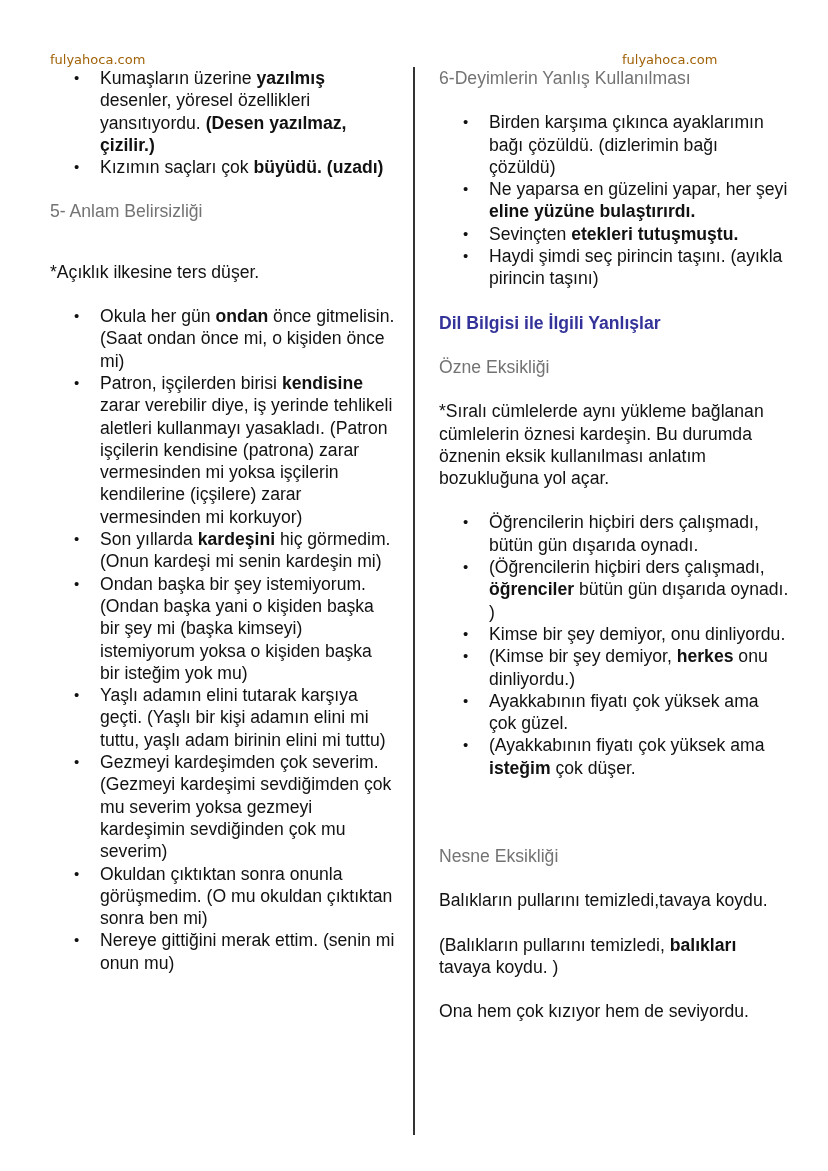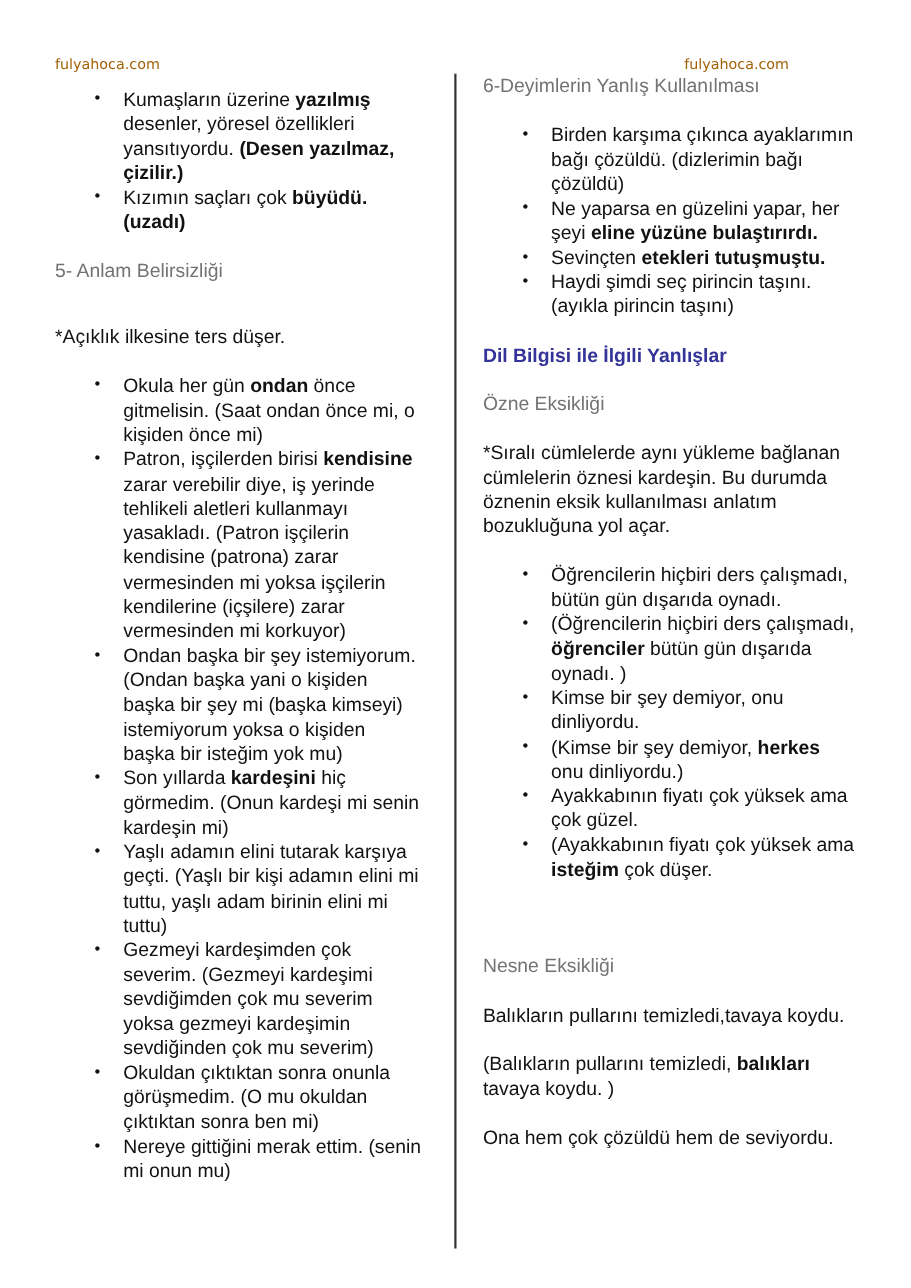--- a/index.html
+++ b/index.html
@@ -5,21 +5,21 @@
   html, body { margin: 0; padding: 0; background: #ffffff; }
   body { width: 828px; height: 1171px; position: relative; overflow: hidden;
          font-family: "Liberation Sans", sans-serif; color: #111111; }
   .site-label { position: absolute; top: 52px; font-family: "DejaVu Sans", sans-serif; font-size: 13px; color: #a16207; }
   .site-left { left: 50px; }
   .site-right { left: 622px; }
   .divider { position: absolute; left: 413px; top: 67px; width: 2px; height: 1068px; background: #333; }
   .col { position: absolute; font-size: 17.6px; line-height: 22.3px; }
   .col-left { left: 50px; top: 67px; width: 345px; }
   .col-right { left: 439px; top: 67px; width: 350px; }
-  ul { margin: 12px; padding: 0 0 0 50px; list-style: none; }
+  ul { margin: 0; padding: 0 0 0 50px; list-style: none; }
   li { position: relative; }
   li::before { content: "•"; position: absolute; left: -26px; top: 0; font-size: 15px; }
   .h-blue { color: #737373; }
   .h-navy { color: #333399; font-weight: bold; }
   p { margin: 0; }
   b { font-weight: bold; }
 </style>
 </head>
 <body>
 
@@ -30,22 +30,22 @@
 <div class="col col-left">
   <ul>
       <li><span>Kumaşların üzerine </span><b>yazılmış</b><span> desenler, yöresel özellikleri yansıtıyordu. </span><b>(Desen yazılmaz, çizilir.)</b></li>
       <li><span>Kızımın saçları çok </span><b>büyüdü. (uzadı)</b></li>
     </ul>
   <p class="h-blue" style="margin-top:22px;">5- Anlam Belirsizliği</p>
   <p style="margin-top:38px;">*Açıklık ilkesine ters düşer.</p>
   <ul style="margin-top:22px;">
       <li><span>Okula her gün </span><b>ondan</b><span> önce gitmelisin. (Saat ondan önce mi, o kişiden önce mi)</span></li>
       <li><span>Patron, işçilerden birisi </span><b>kendisine</b><span> zarar verebilir diye, iş yerinde tehlikeli aletleri kullanmayı yasakladı. (Patron işçilerin kendisine (patrona) zarar vermesinden mi yoksa işçilerin kendilerine (içşilere) zarar vermesinden mi korkuyor)</span></li>
+      <li><span>Son yıllarda </span><b>kardeşini</b><span> hiç görmedim. (Onun kardeşi mi senin kardeşin mi)</span></li>
       <li><span>Ondan başka bir şey istemiyorum. (Ondan başka yani o kişiden başka bir şey mi (başka kimseyi) istemiyorum yoksa o kişiden başka bir isteğim yok mu)</span></li>
-      <li><span>Son yıllarda </span><b>kardeşini</b><span> hiç görmedim. (Onun kardeşi mi senin kardeşin mi)</span></li>
       <li><span>Yaşlı adamın elini tutarak karşıya geçti. (Yaşlı bir kişi adamın elini mi tuttu, yaşlı adam birinin elini mi tuttu)</span></li>
       <li><span>Gezmeyi kardeşimden çok severim. (Gezmeyi kardeşimi sevdiğimden çok mu severim yoksa gezmeyi kardeşimin sevdiğinden çok mu severim)</span></li>
       <li><span>Okuldan çıktıktan sonra onunla görüşmedim. (O mu okuldan çıktıktan sonra ben mi)</span></li>
       <li><span>Nereye gittiğini merak ettim. (senin mi onun mu)</span></li>
     </ul>
 </div>
 
 <div class="col col-right">
   <p class="h-blue">6-Deyimlerin Yanlış Kullanılması</p>
   <ul style="margin-top:22px;">
@@ -62,15 +62,15 @@
       <li><span>(Öğrencilerin hiçbiri ders çalışmadı, </span><b>öğrenciler</b><span> bütün gün dışarıda oynadı. )</span></li>
       <li><span>Kimse bir şey demiyor, onu dinliyordu.</span></li>
       <li><span>(Kimse bir şey demiyor, </span><b>herkes</b><span> onu dinliyordu.)</span></li>
       <li><span>Ayakkabının fiyatı çok yüksek ama çok güzel.</span></li>
       <li><span>(Ayakkabının fiyatı çok yüksek ama </span><b>isteğim</b><span> çok düşer.</span></li>
     </ul>
   <p class="h-blue" style="margin-top:66px;">Nesne Eksikliği</p>
   <div>
       <p style="margin-top: 22px;"><span>Balıkların pullarını temizledi,tavaya koydu.</span></p>
       <p style="margin-top: 22px;"><span>(Balıkların pullarını temizledi, </span><b>balıkları</b><span> tavaya koydu. )</span></p>
-      <p style="margin-top: 22px;"><span>Ona hem çok çözüldü hem de seviyordu.</span></p>
+      <p style="margin-top: 22px;"><span>Ona hem çok kızıyor hem de seviyordu.</span></p>
     </div>
 </div>
 
 </body></html>

